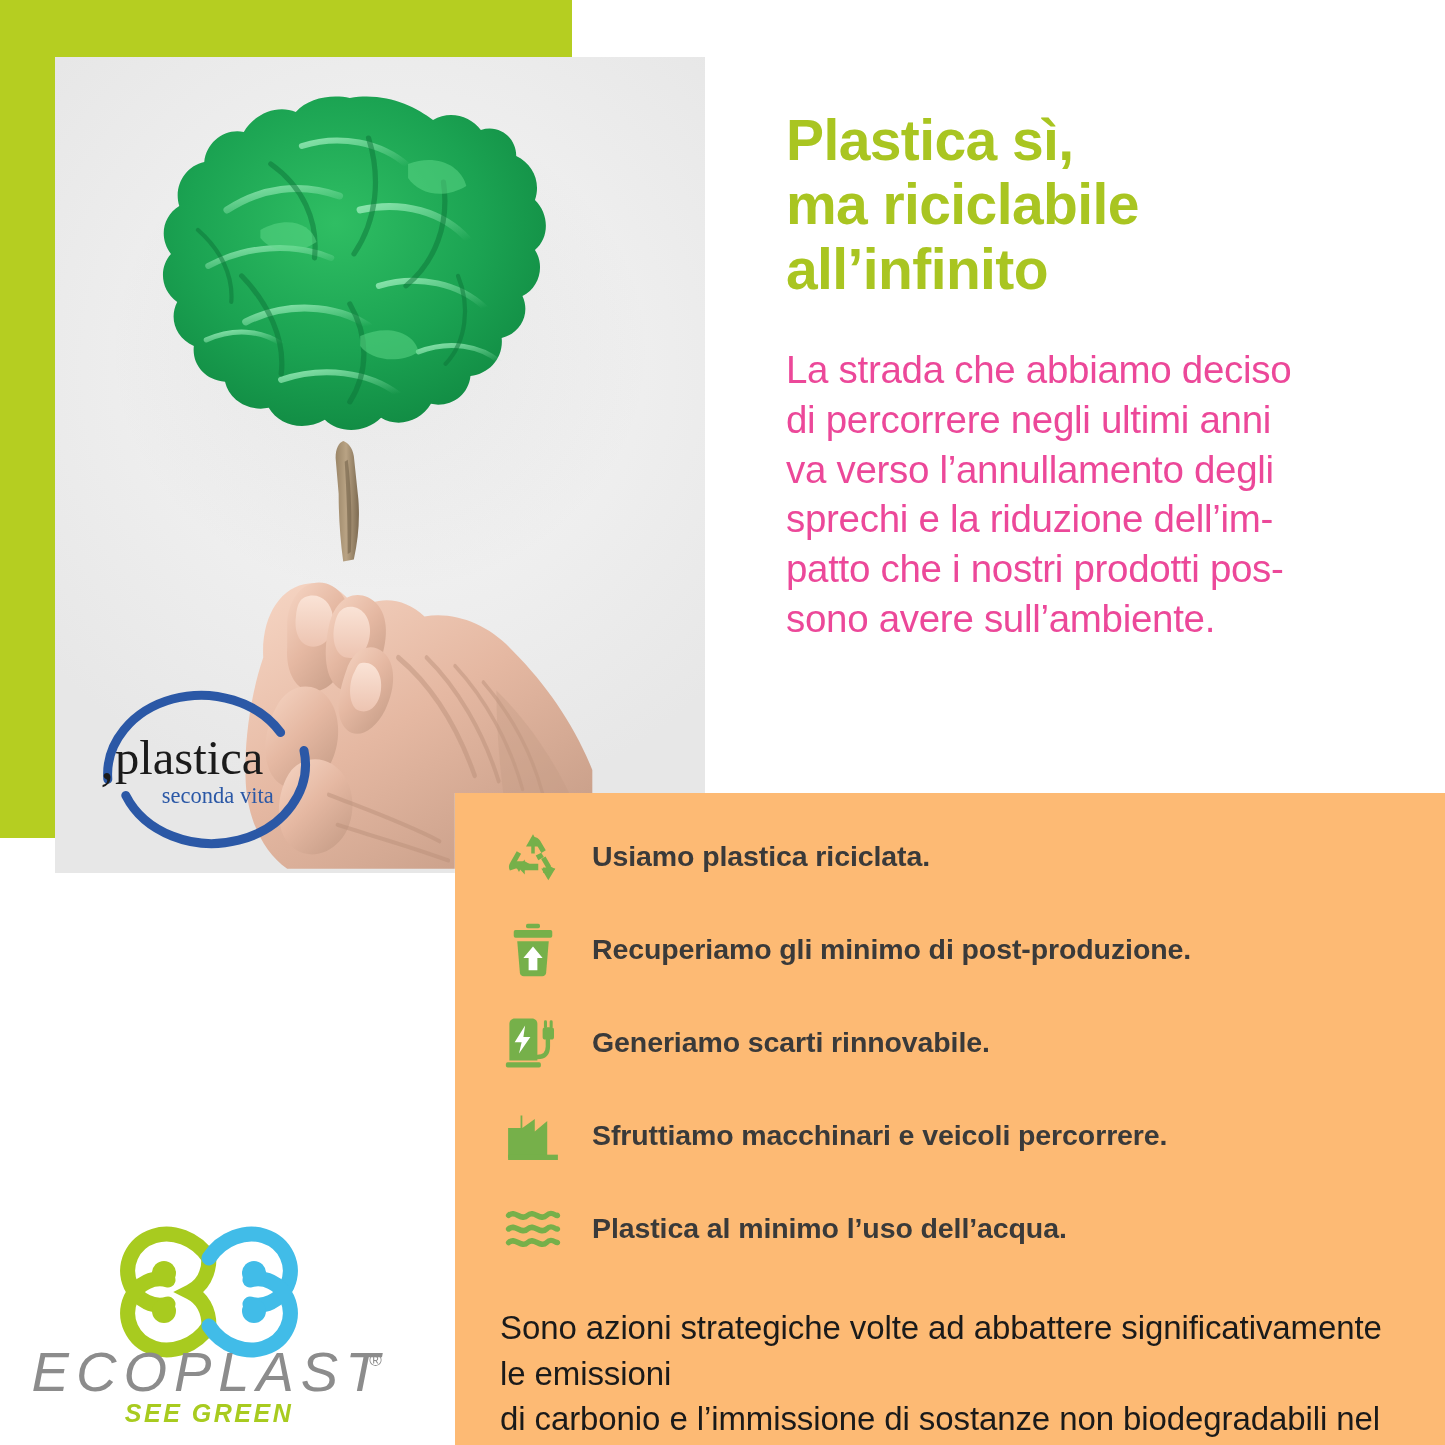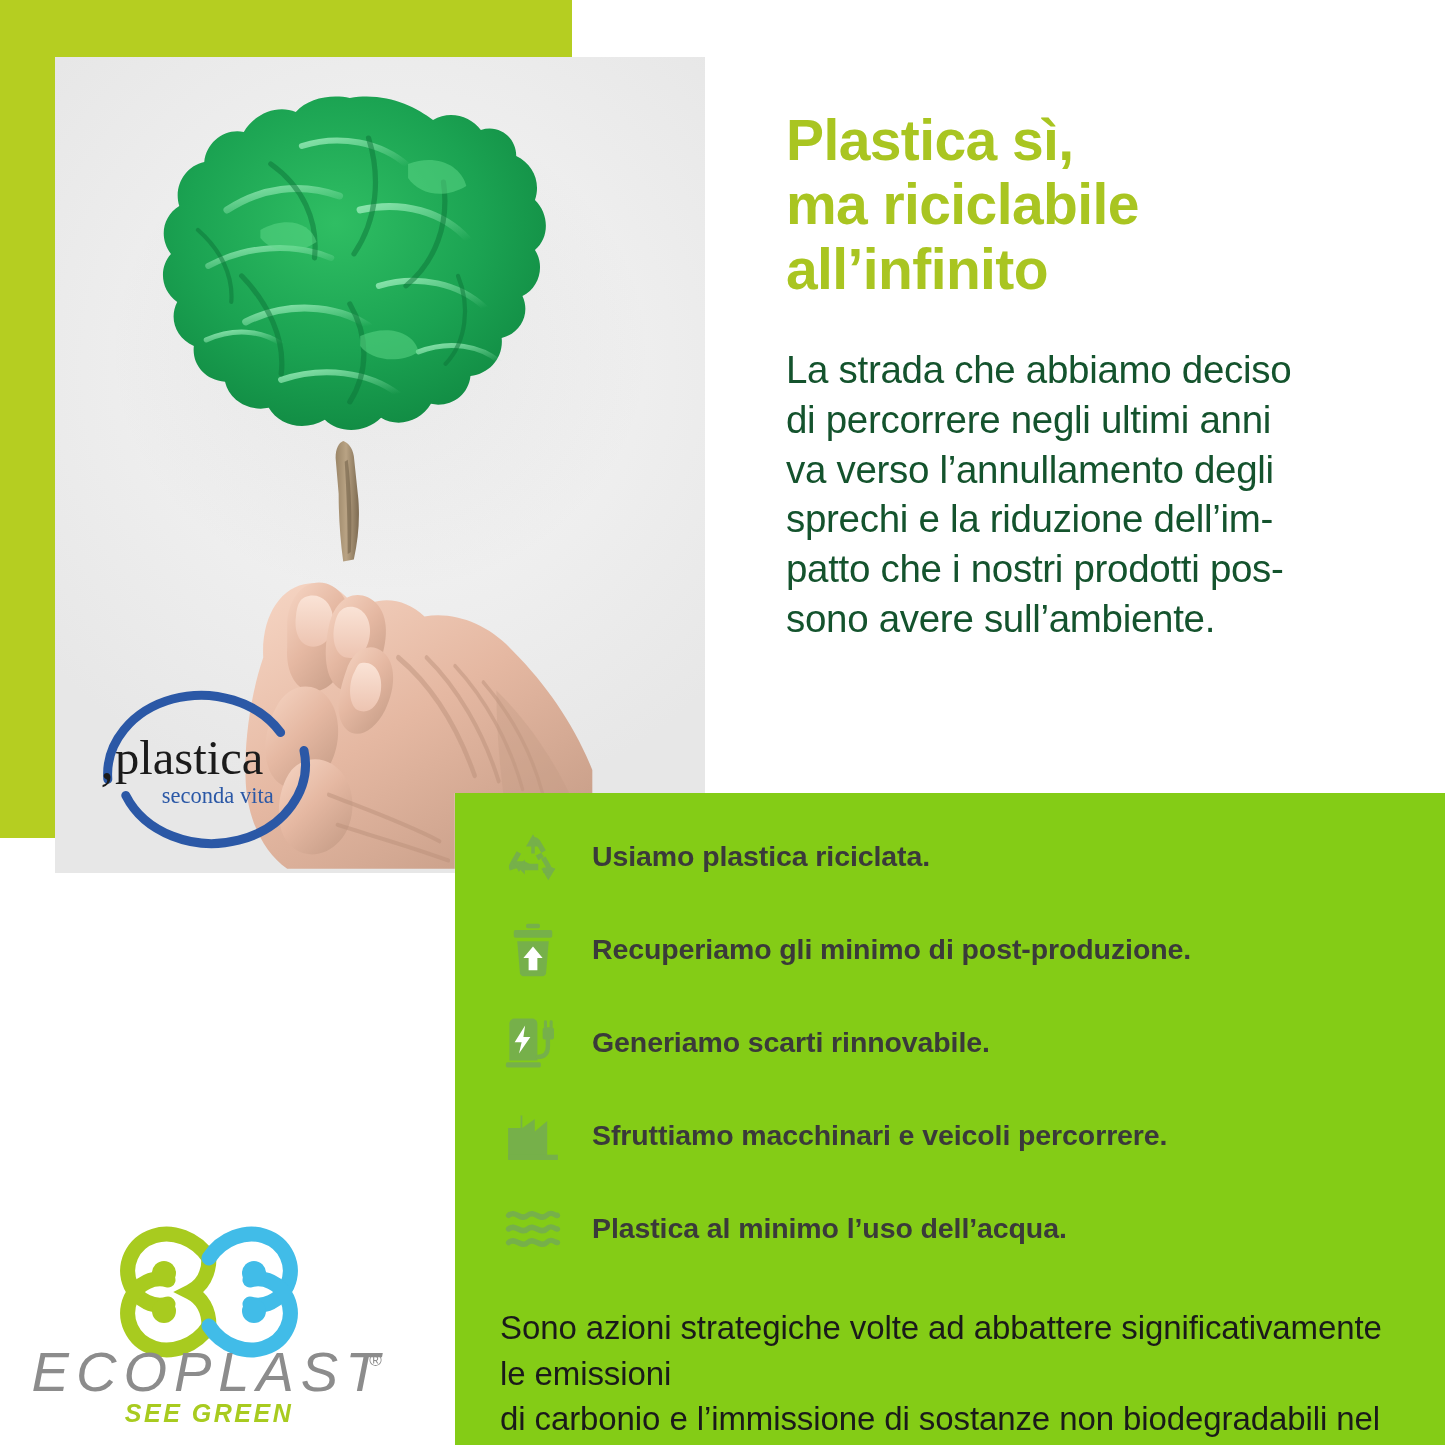--- a/index.html
+++ b/index.html
@@ -112,35 +112,35 @@
     color: #a9c521;
     font-size: 57px;
     font-weight: bold;
     line-height: 1.13;
     letter-spacing: -0.6px;
     white-space: pre-line;
   }
 
   .lead {
     margin-top: 44px;
-    color: #14532d;
+    color: #ec4899;
     font-size: 38.5px;
     line-height: 1.29;
     letter-spacing: -0.3px;
     white-space: pre-line;
   }
 
   
   .content-panel {
     position: absolute;
     left: 455px;
     top: 793px;
     width: 990px;
     height: 652px;
-    background: #84cc16;
+    background: #fdba74;
   }
 
   .bullets {
     position: absolute;
     left: 45px;
     top: 17px;
     width: 930px;
   }
 
   .bullet {

